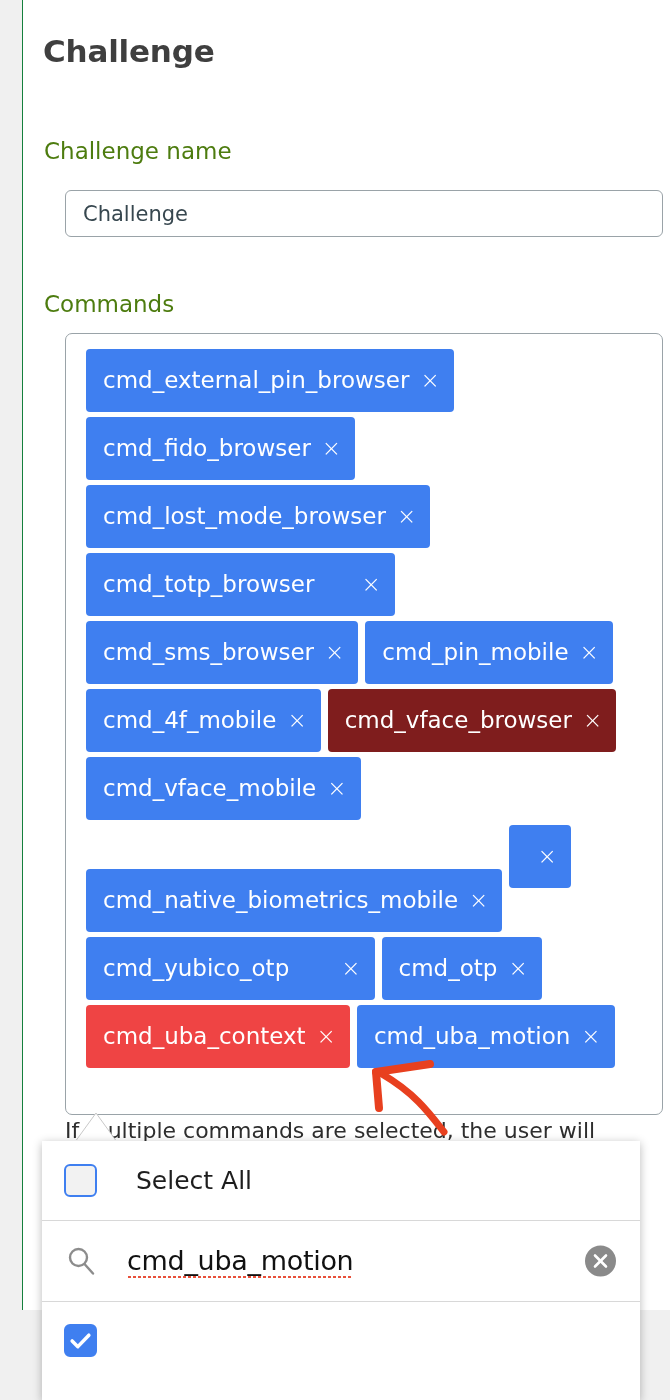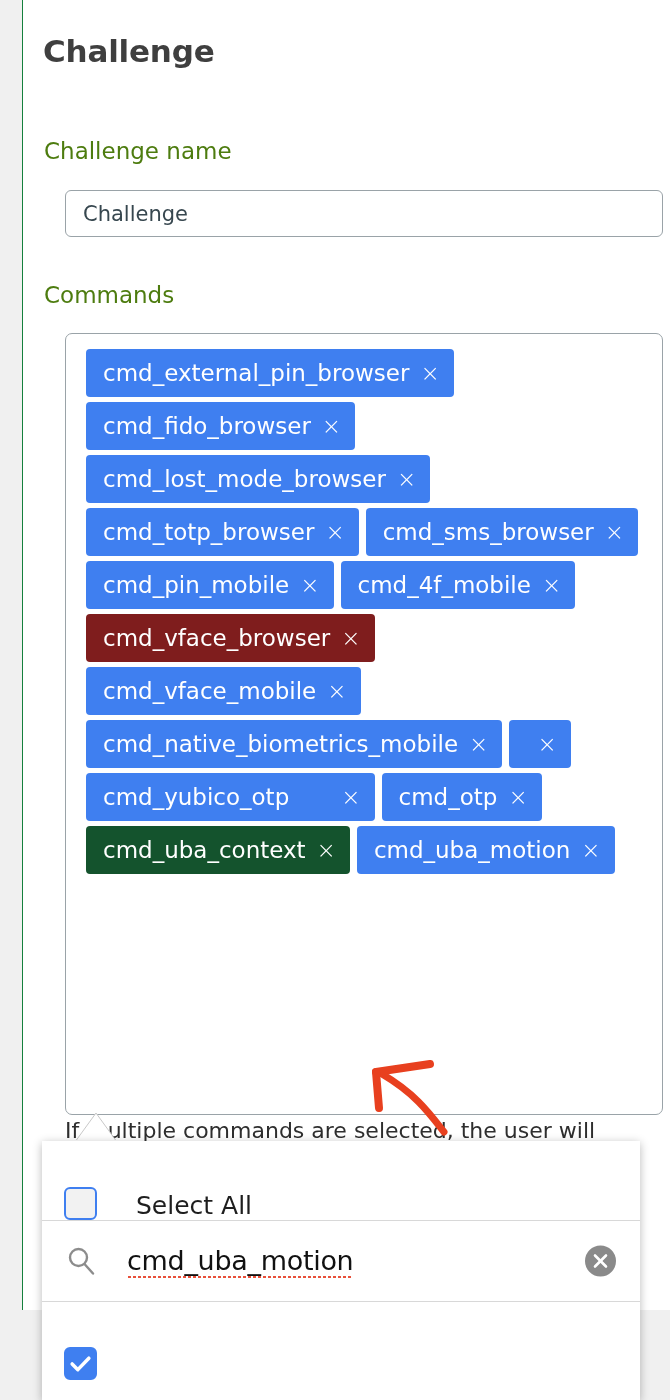--- a/index.html
+++ b/index.html
@@ -40,21 +40,21 @@
 
   
   .field-label {
     position: absolute;
     left: 21px;
     font-size: 23px;
     font-weight: 400;
     color: #4d7c0f;
   }
   #label-challenge-name { top: 138px; }
-  #label-commands { top: 282px; }
+  #label-commands { top: 291px; }
 
   
   #challenge-name-input {
     position: absolute;
     left: 42px;
     top: 190px;
     width: 598px;
     height: 47px;
     border: 1px solid #9aa3a8;
     border-radius: 6px;
@@ -86,21 +86,21 @@
     align-content: flex-start;
     gap: 5px 7px;
   }
 
   .chip {
     display: inline-flex;
     align-items: center;
     background: #3f7ff0;
     color: #ffffff;
     border-radius: 4px;
-    height: 48px;
+    height: 63px;
     padding: 0 14px 0 17px;
     font-size: 23px;
     line-height: 1;
     white-space: nowrap;
     cursor: pointer;
     justify-content: space-between;
   }
   .chip-label { letter-spacing: 0px; }
   .chip-x {
     margin-left: 11px;
@@ -151,21 +151,21 @@
     left: 74px;
     top: 1112px;
     width: 44px;
     height: 31px;
     overflow: visible;
   }
 
   .dd-row {
     position: relative;
     display: flex;
-    align-items: flex-end;
+    align-items: center;
     height: 79px;
     padding-left: 22px;
   }
   .dd-divider {
     position: absolute;
     left: 0;
     width: 100%;
     height: 1px;
     background: #d8d8d8;
   }
@@ -269,21 +269,21 @@
           <span class="chip-x">×</span>
         </div>
         <div class="chip" style="background: rgb(63, 127, 240); color: rgb(255, 255, 255);">
           <span class="chip-label">cmd_fido_browser</span>
           <span class="chip-x">×</span>
         </div>
         <div class="chip" style="background: rgb(63, 127, 240); color: rgb(255, 255, 255);">
           <span class="chip-label">cmd_lost_mode_browser</span>
           <span class="chip-x">×</span>
         </div>
-        <div class="chip" style="background: rgb(63, 127, 240); color: rgb(255, 255, 255);">
+        <div class="chip" style="background: rgb(63, 127, 240); color: rgb(255, 255, 255); gap: 36px;">
           <span class="chip-label">cmd_totp_browser</span>
           <span class="chip-x">×</span>
         </div>
         <div class="chip" style="background: rgb(63, 127, 240); color: rgb(255, 255, 255);">
           <span class="chip-label">cmd_sms_browser</span>
           <span class="chip-x">×</span>
         </div>
         <div class="chip" style="background: rgb(63, 127, 240); color: rgb(255, 255, 255);">
           <span class="chip-label">cmd_pin_mobile</span>
           <span class="chip-x">×</span>
@@ -293,36 +293,36 @@
           <span class="chip-x">×</span>
         </div>
         <div class="chip" style="background: #7f1d1d; color: rgb(255, 255, 255);">
           <span class="chip-label">cmd_vface_browser</span>
           <span class="chip-x">×</span>
         </div>
         <div class="chip" style="background: rgb(63, 127, 240); color: rgb(255, 255, 255);">
           <span class="chip-label">cmd_vface_mobile</span>
           <span class="chip-x">×</span>
         </div>
-        <div class="chip" style="background: rgb(63, 127, 240); color: rgb(255, 255, 255);">
+        <div class="chip" style="background: rgb(63, 127, 240); color: rgb(255, 255, 255); margin-top: 44px;">
           <span class="chip-label">cmd_native_biometrics_mobile</span>
           <span class="chip-x">×</span>
         </div>
         <div class="chip" style="background: rgb(63, 127, 240); color: rgb(255, 255, 255);">
           <span class="chip-x">×</span>
         </div>
         <div class="chip" style="background: rgb(63, 127, 240); color: rgb(255, 255, 255); gap: 41px;">
           <span class="chip-label">cmd_yubico_otp</span>
           <span class="chip-x">×</span>
         </div>
         <div class="chip" style="background: rgb(63, 127, 240); color: rgb(255, 255, 255);">
           <span class="chip-label">cmd_otp</span>
           <span class="chip-x">×</span>
         </div>
-        <div class="chip" style="background: #14532d; color: rgb(255, 255, 255);">
+        <div class="chip" style="background: #ef4444; color: rgb(255, 255, 255);">
           <span class="chip-label">cmd_uba_context</span>
           <span class="chip-x">×</span>
         </div>
         <div class="chip" style="background: rgb(63, 127, 240); color: rgb(255, 255, 255);">
           <span class="chip-label">cmd_uba_motion</span>
           <span class="chip-x">×</span>
         </div>
       </div>
   </div>
 

